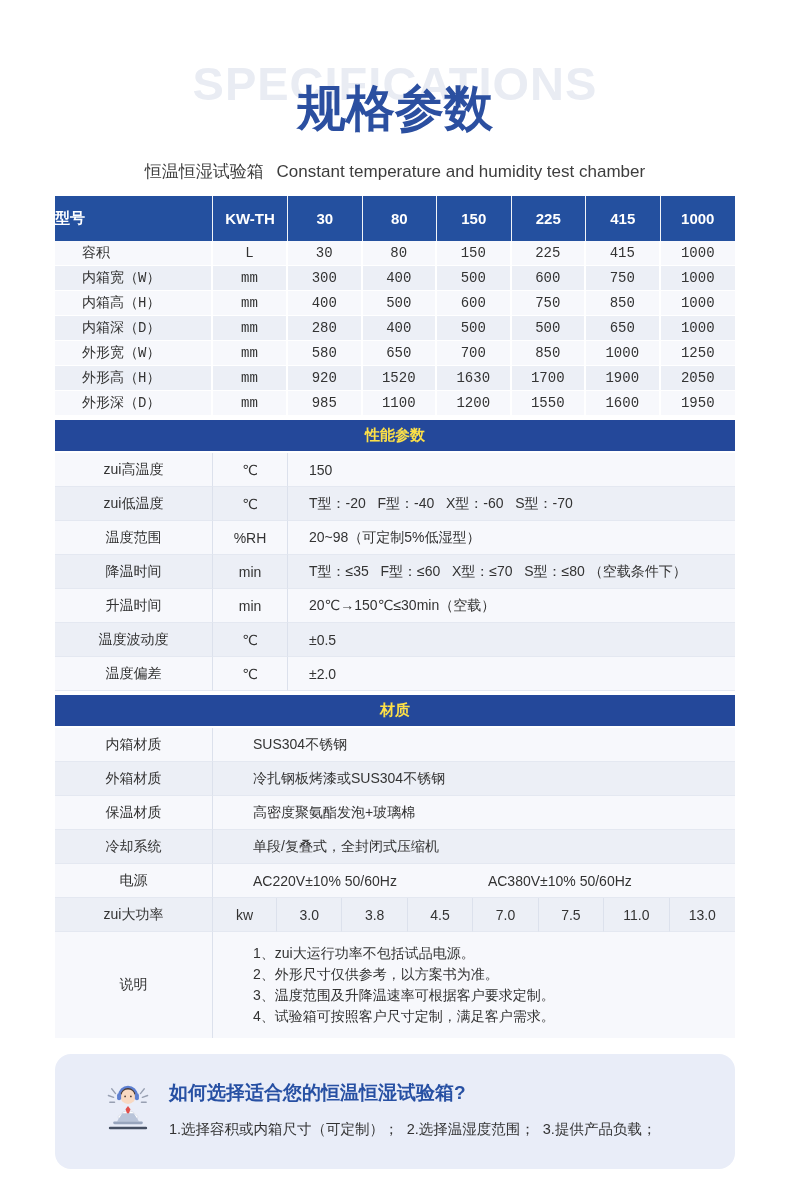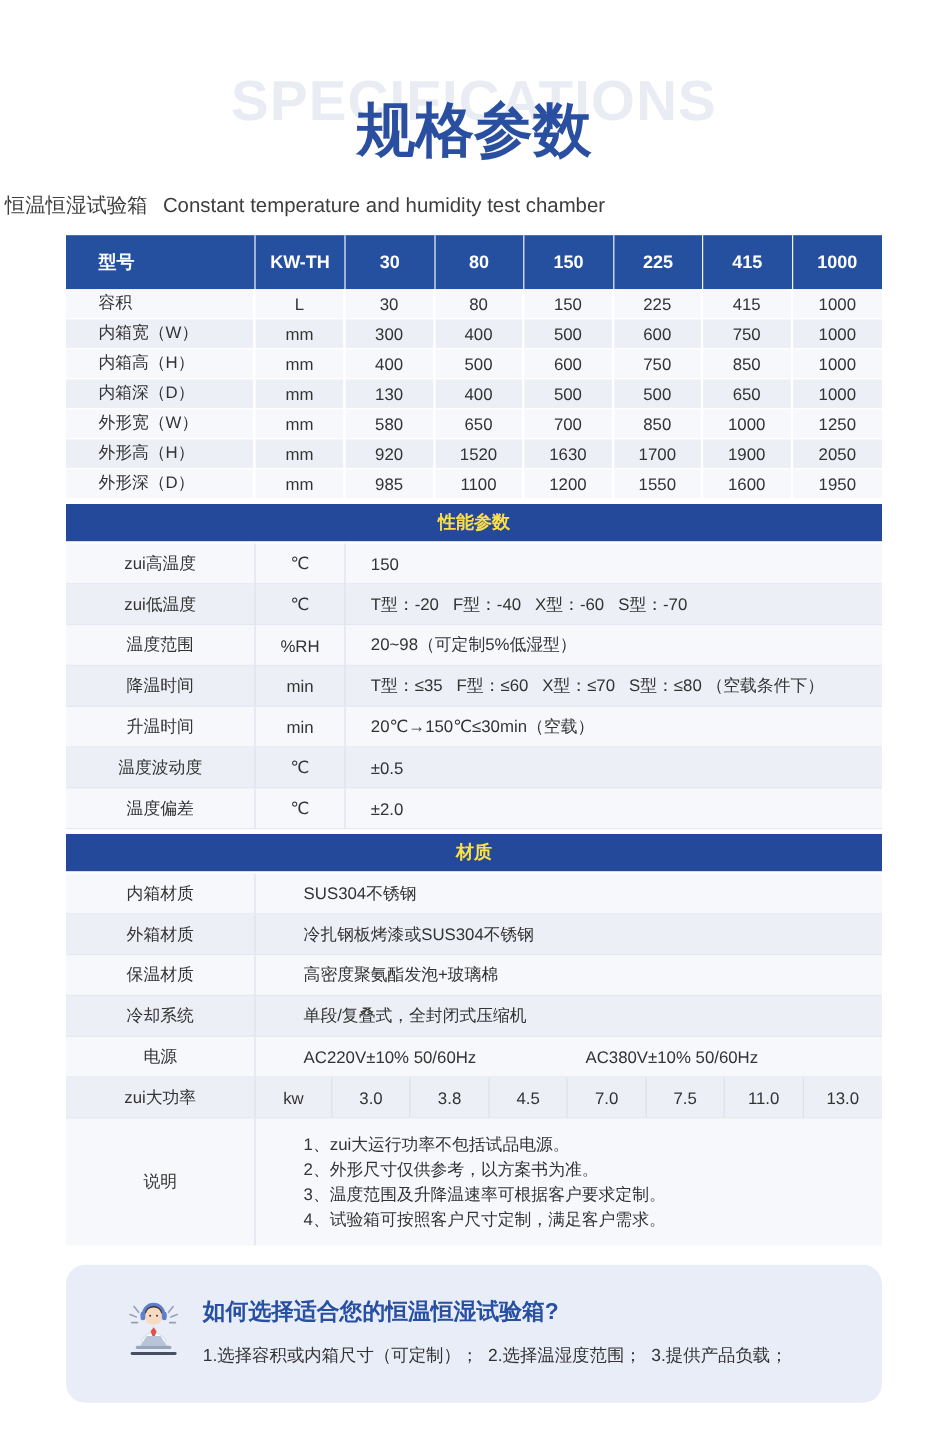--- a/index.html
+++ b/index.html
@@ -14,48 +14,48 @@
   .hero{position:relative;height:196px;}
   .watermark{
     position:absolute;top:56px;left:0;width:100%;text-align:center;
     font-size:47px;font-weight:bold;letter-spacing:1px;color:#E9ECF3;
   }
   .title{
     position:absolute;top:76px;left:0;width:100%;margin:0;text-align:center;
     font-size:49px;font-weight:bold;color:#2B4FA0;
   }
   .subtitle{
-    position:absolute;top:160px;left:0;width:100%;margin:0;text-align:left;
+    position:absolute;top:160px;left:0;width:100%;margin:0;text-align:center;
     font-size:17px;color:#3d3d3d;
   }
   .subtitle span{margin:0 4px;}
 
   
   .spec-table{width:680px;margin:0 auto;}
   .row{display:grid;}
   .r-light{background:#F7F8FC;}
   .r-dark{background:#ECEFF6;}
 
   .row.head{
     grid-template-columns:158px 75px repeat(6,1fr);
     height:45px;background:#24509F;
   }
   .row.head .cell{
     display:flex;align-items:center;justify-content:center;
     color:#fff;font-size:15px;font-weight:bold;
     border-right:1px solid #f2f4f8;
   }
   .row.head .cell:last-child{border-right:none;}
-  .row.head .cell.label{justify-content:flex-start;padding-left:27px;text-align:center;}
+  .row.head .cell.label{justify-content:flex-start;text-align:center;}
 
   .row.dim{grid-template-columns:158px 75px repeat(6,1fr);height:25px;}
   .row.dim .cell{
     display:flex;align-items:center;justify-content:center;
     font-size:14px;color:#333;
-    border-right:2px solid #fff;border-bottom:1px solid #fff;
+    border-right:2px solid #fff;border-bottom:1px solid #fff;font-family:Liberation Mono, monospace;
   }
   .row.dim .cell:last-child{border-right:none;}
   .row.dim .cell.label{justify-content:flex-start;padding-left:27px;}
 
   .section-bar{
     margin-top:4px;margin-bottom:2px;height:31px;background:#24489A;
     color:#fde047;font-size:15px;font-weight:bold;
     display:flex;align-items:center;justify-content:center;
   }
 
@@ -161,21 +161,21 @@
           <div class="cell">500</div>
           <div class="cell">600</div>
           <div class="cell">750</div>
           <div class="cell">850</div>
           <div class="cell">1000</div>
         </div>
 
         <div class="row dim r-dark">
           <div class="cell label">内箱深（D）</div>
           <div class="cell">mm</div>
-          <div class="cell">130</div>
+          <div class="cell">280</div>
           <div class="cell">400</div>
           <div class="cell">500</div>
           <div class="cell">500</div>
           <div class="cell">650</div>
           <div class="cell">1000</div>
         </div>
 
         <div class="row dim r-light">
           <div class="cell label">外形宽（W）</div>
           <div class="cell">mm</div>

